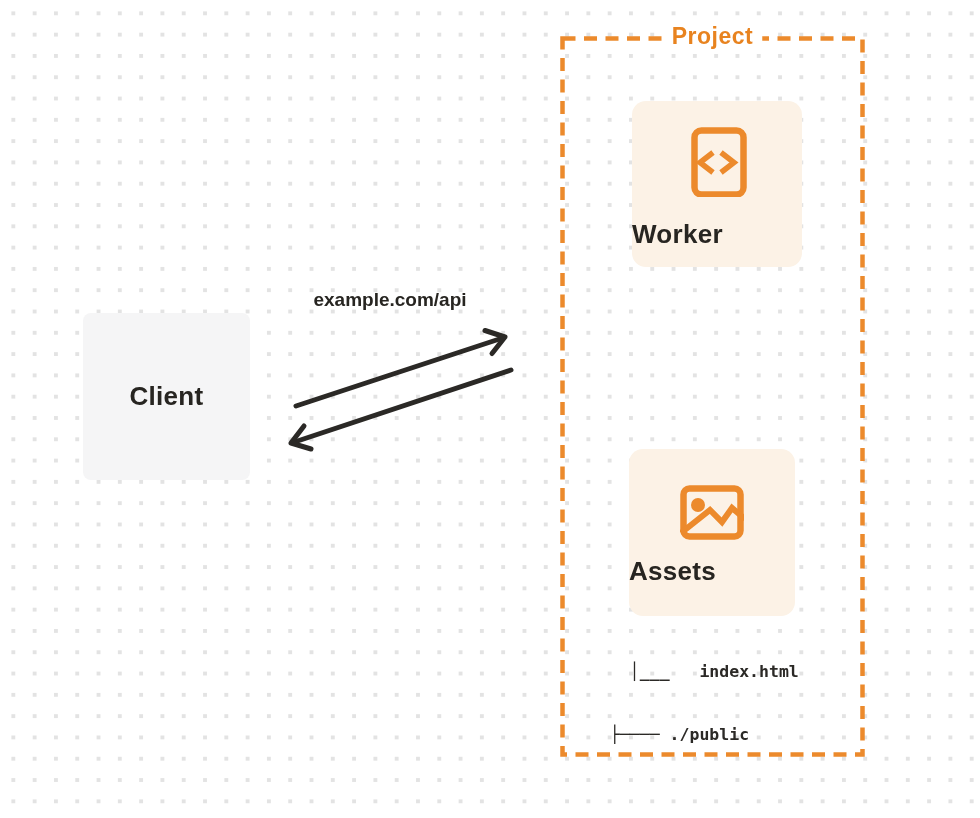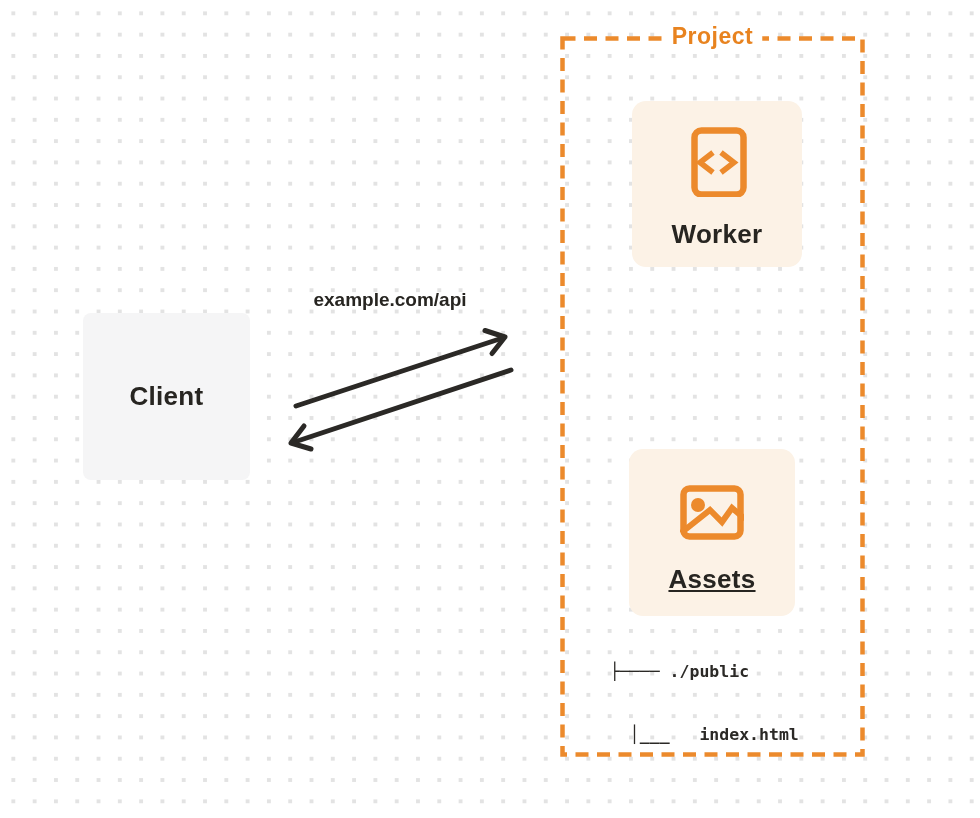--- a/index.html
+++ b/index.html
@@ -26,27 +26,27 @@
   .arrow-layer{left:0;top:0;width:980px;height:818px;pointer-events:none;}
   .project{left:560px;top:36px;width:305px;height:721px;}
   .project-border{position:absolute;left:0;top:0;width:305px;height:721px;}
   .project-label{
     position:absolute;top:-16px;left:50%;transform:translateX(-50%);
     background:#ffffff;padding:0 9px;line-height:32px;
     font-weight:bold;font-size:23px;letter-spacing:0.5px;color:#e8831f;white-space:nowrap;
   }
   .card{
     position:absolute;background:#fcf2e6;border-radius:14px;
-    display:flex;flex-direction:column;align-items:center;
+    display:flex;flex-direction:column;align-items:flex-start;
   }
   .card.worker{left:72px;top:65px;width:170px;height:166px;padding-top:26px;box-sizing:border-box;}
   .card.assets{left:69px;top:413px;width:166px;height:167px;padding-top:36px;box-sizing:border-box;}
   .card .icon-wrap{flex:0 0 auto;}
   .card.worker .node-label{margin-top:18px;line-height:30px;}
-  .card.assets .node-label{margin-top:20px;line-height:30px;text-decoration:underline;}
+  .card.assets .node-label{margin-top:12px;line-height:30px;}
   .file-tree{
     position:absolute;left:50px;top:583px;
     font-family:"DejaVu Sans Mono",monospace;
     font-size:16.5px;line-height:21px;color:#2b2926;
     white-space:pre;font-weight:bold;
   }
   .tree-line{white-space:pre;}
 </style>
 </head>
 <body>
@@ -104,19 +104,19 @@
           </defs>
           <rect x="54.5" y="3.5" width="57" height="48" rx="6" fill="none" stroke="#ec8a2c" stroke-width="6.5"></rect>
           <circle cx="69" cy="20" r="7" fill="#ec8a2c"></circle>
           <path d="M52,48 L81,25 L93,37 L103,23 L116,34" fill="none" stroke="#ec8a2c" stroke-width="6" stroke-linejoin="miter" clip-path="url(#assets-clip)"></path>
         </svg>
       </span>
       <span class="node-label">Assets</span>
     </div>
 
     <div class="file-tree">
+      <div class="tree-line">  │___   index.html</div>
       <div class="tree-line">├──── ./public</div>
-      <div class="tree-line">  │___   index.html</div>
       
     </div>
   </div>
 
 </div>
 
 </body></html>

